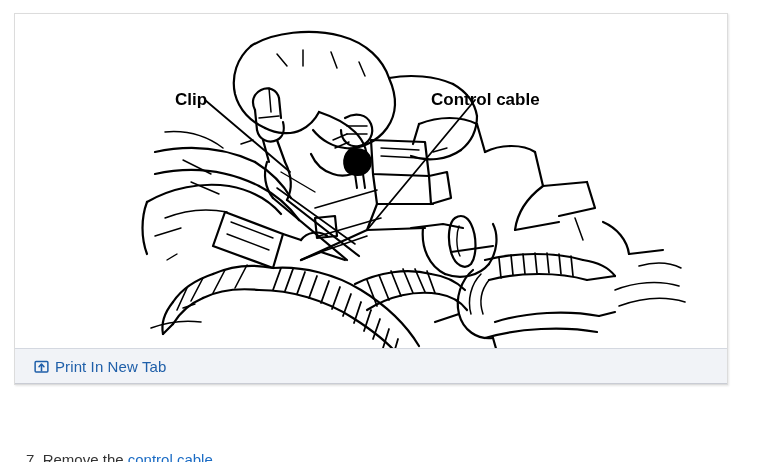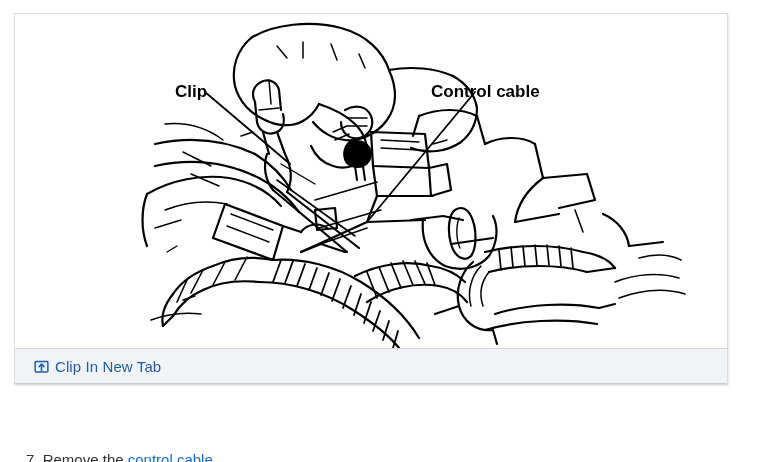--- a/index.html
+++ b/index.html
@@ -25,21 +25,21 @@
     height: 372px;
     background: #ffffff;
     border: 1px solid #dcdcdc;
     box-sizing: border-box;
     box-shadow: 1px 1px 2px rgba(0,0,0,0.10);
   }
 
   #figure-image-area {
     position: absolute;
     left: 0;
-    top: 0;
+    top: 8px;
     right: 0;
     height: 334px;
     background: #fde047;
     overflow: hidden;
   }
 
   #figure-svg {
     position: absolute;
     left: 0;
     top: 0;
@@ -315,20 +315,20 @@
   <div id="figure-toolbar">
 
     <a class="toolbar-link" href="#">
       <span class="tl-icon">
         <svg width="15" height="15" viewBox="0 0 16 16" xmlns="http://www.w3.org/2000/svg">
           <rect x="1.2" y="2.6" width="13.6" height="11.2" rx="1" fill="none" stroke="#1f5fa9" stroke-width="1.6"></rect>
           <path d="M8 12.4 L8 6.2" stroke="#1f5fa9" stroke-width="1.7" stroke-linecap="round"></path>
           <path d="M5.4 8.2 L8 5.4 L10.6 8.2" fill="none" stroke="#1f5fa9" stroke-width="1.7" stroke-linecap="round" stroke-linejoin="round"></path>
         </svg>
       </span>
-      <span class="tl-label">Clip In New Tab</span>
+      <span class="tl-label">Print In New Tab</span>
     </a>
 
 
   </div>
 </div>
 
 <p id="step-text"><span class="step-num">7. </span><span>Remove the </span><a class="inline-link" href="#">control cable</a><span>.</span></p>
 
 </body></html>

